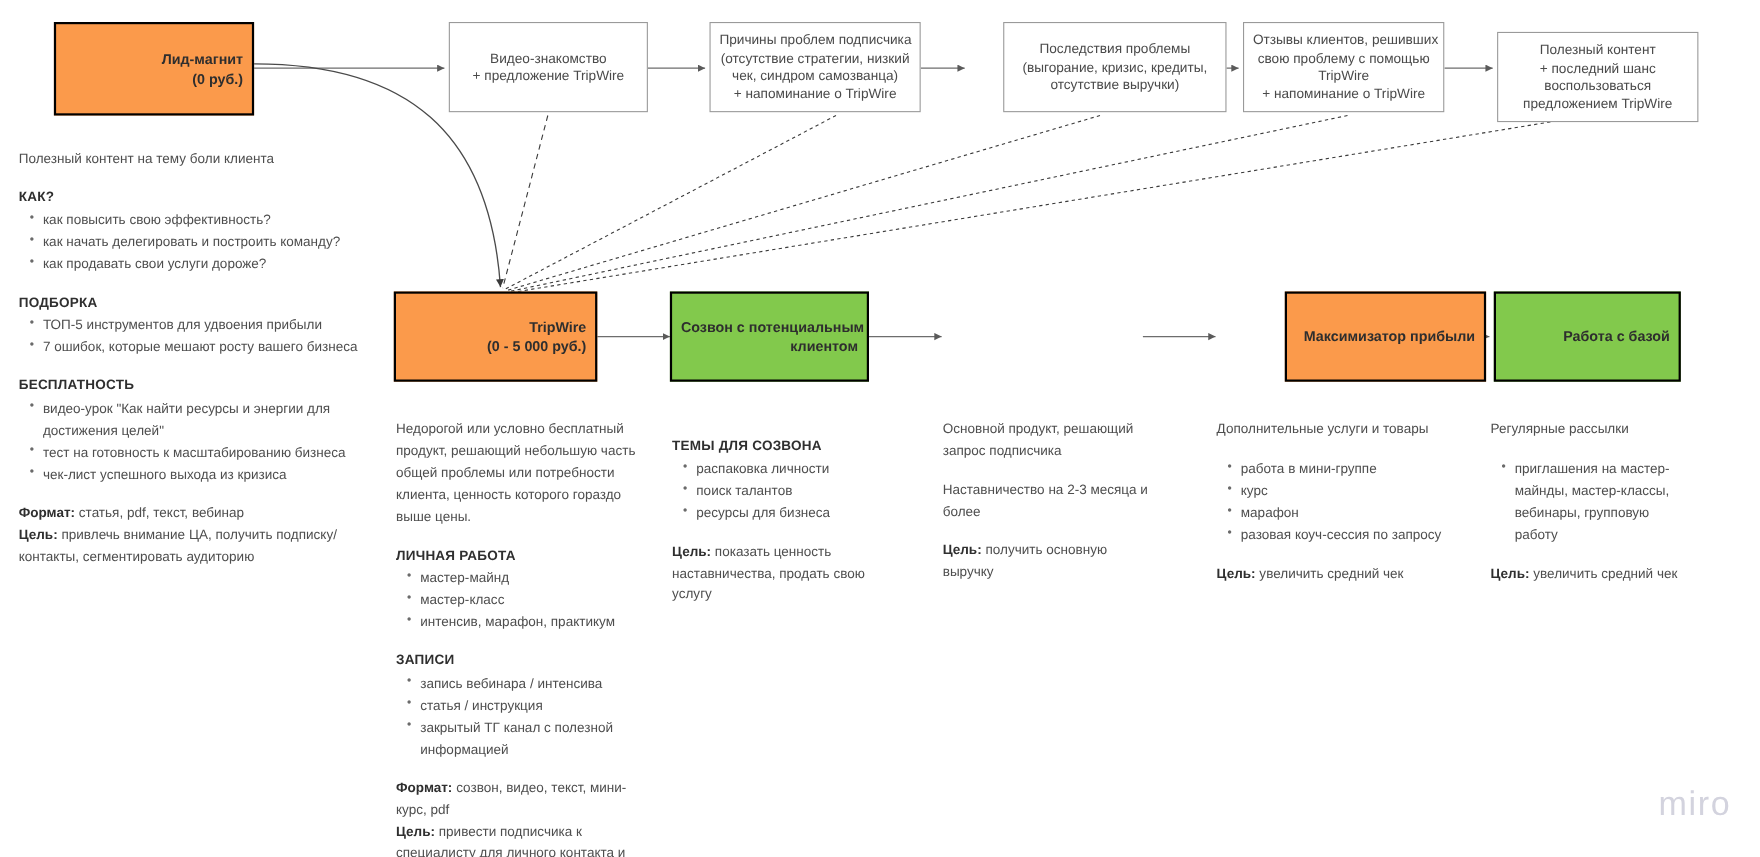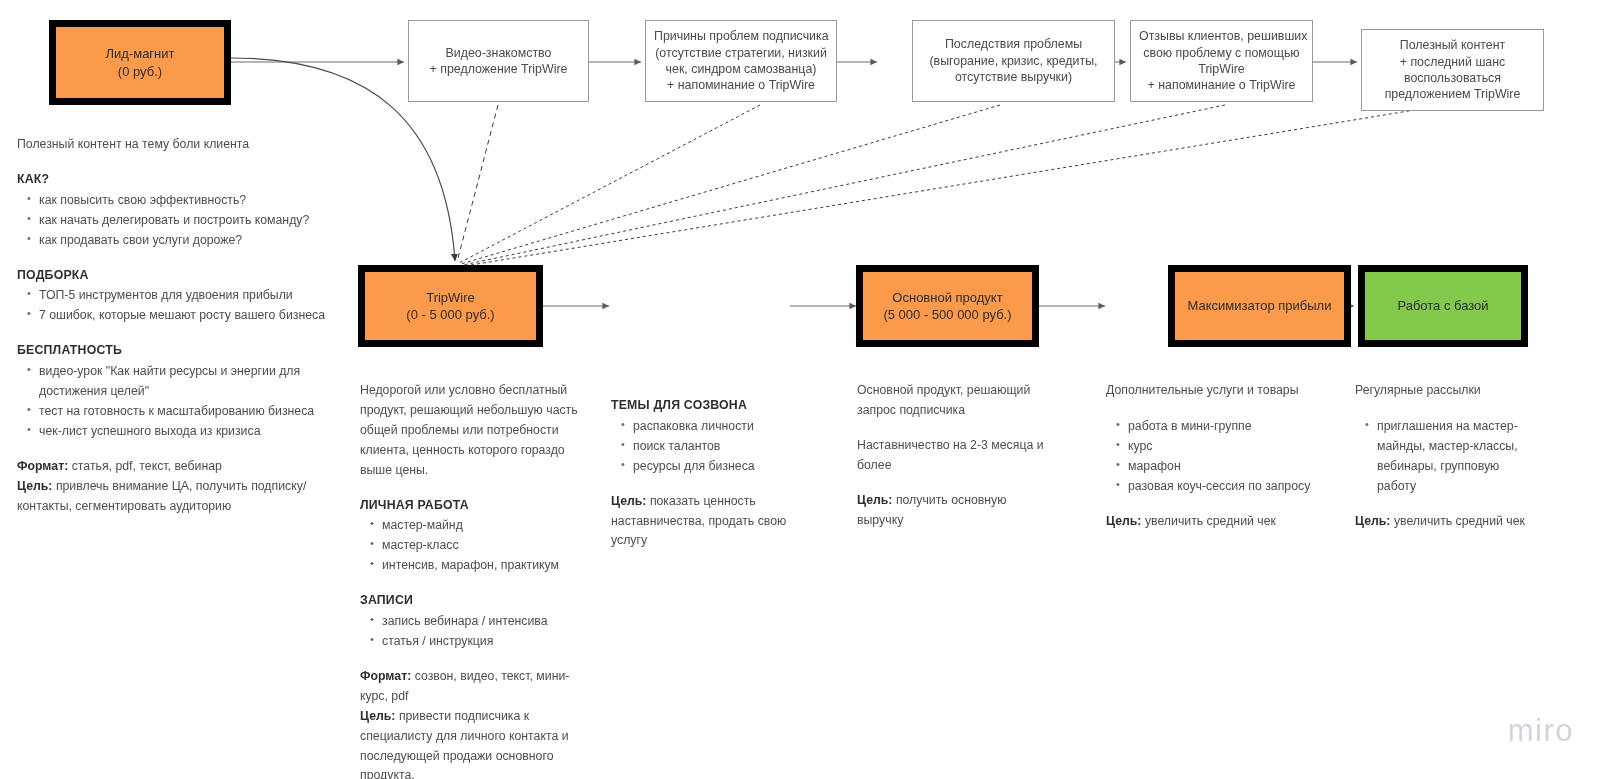--- a/index.html
+++ b/index.html
@@ -42,24 +42,25 @@
   .node .lines div { white-space: nowrap; }
 
   .node.plain {
     background: #ffffff;
     border: 1px solid #9a9a9a;
     font-size: 12.4px;
     color: #4a4a4a;
     font-weight: 400;
   }
   .node.filled {
-    border: 7px solid #000000;
+    border: 2px solid #000000;
     font-size: 13px;
-    font-weight: 400;
+    font-weight: 700;
     color: #2e2e2e;
+    text-align: right;
   }
   .node.orange { background: #FB9A4B; }
   .node.green  { background: #82C94C; }
 
   
   .col {
     position: absolute;
     box-sizing: border-box;
     font-size: 12.3px;
     line-height: 1.62;
@@ -193,27 +194,27 @@
       </div>
   </div>
 
   <div class="node filled orange" style="left:358px; top:265px; width:185px; height:82px;">
     <div class="lines">
         <div>TripWire</div>
         <div>(0 - 5 000 руб.)</div>
       </div>
   </div>
 
-
-  <div class="node filled orange" style="left:856px; top:265px; width:183px; height:82px;">
-    <div class="lines">
-        <div>Основной продукт</div>
-        <div>(5 000 - 500 000 руб.)</div>
-      </div>
-  </div>
+  <div class="node filled green" style="left:609px; top:265px; width:181px; height:82px;">
+    <div class="lines">
+        <div>Созвон с потенциальным</div>
+        <div>клиентом</div>
+      </div>
+  </div>
+
 
   <div class="node filled orange" style="left:1168px; top:265px; width:183px; height:82px;">
     <div class="lines">
         <div>Максимизатор прибыли</div>
       </div>
   </div>
 
   <div class="node filled green" style="left:1358px; top:265px; width:170px; height:82px;">
     <div class="lines">
         <div>Работа с базой</div>
@@ -260,20 +261,21 @@
     <ul>
       <li>мастер-майнд</li>
       <li>мастер-класс</li>
       <li>интенсив, марафон, практикум</li>
     </ul>
     <div class="gap"></div>
     <p class="hd">ЗАПИСИ</p>
     <ul>
       <li>запись вебинара / интенсива</li>
       <li>статья / инструкция</li>
+      <li style="width:185px">закрытый ТГ канал с полезной информацией</li>
     </ul>
     <div class="gap"></div>
     <p class="kv">
       <b>Формат:</b> 
       <span>созвон, видео, текст, мини-курс, pdf</span>
     </p>
     <p class="kv">
       <b>Цель:</b> 
       <span>привести подписчика к специалисту для личного контакта и последующей продажи основного продукта.</span>
     </p>

